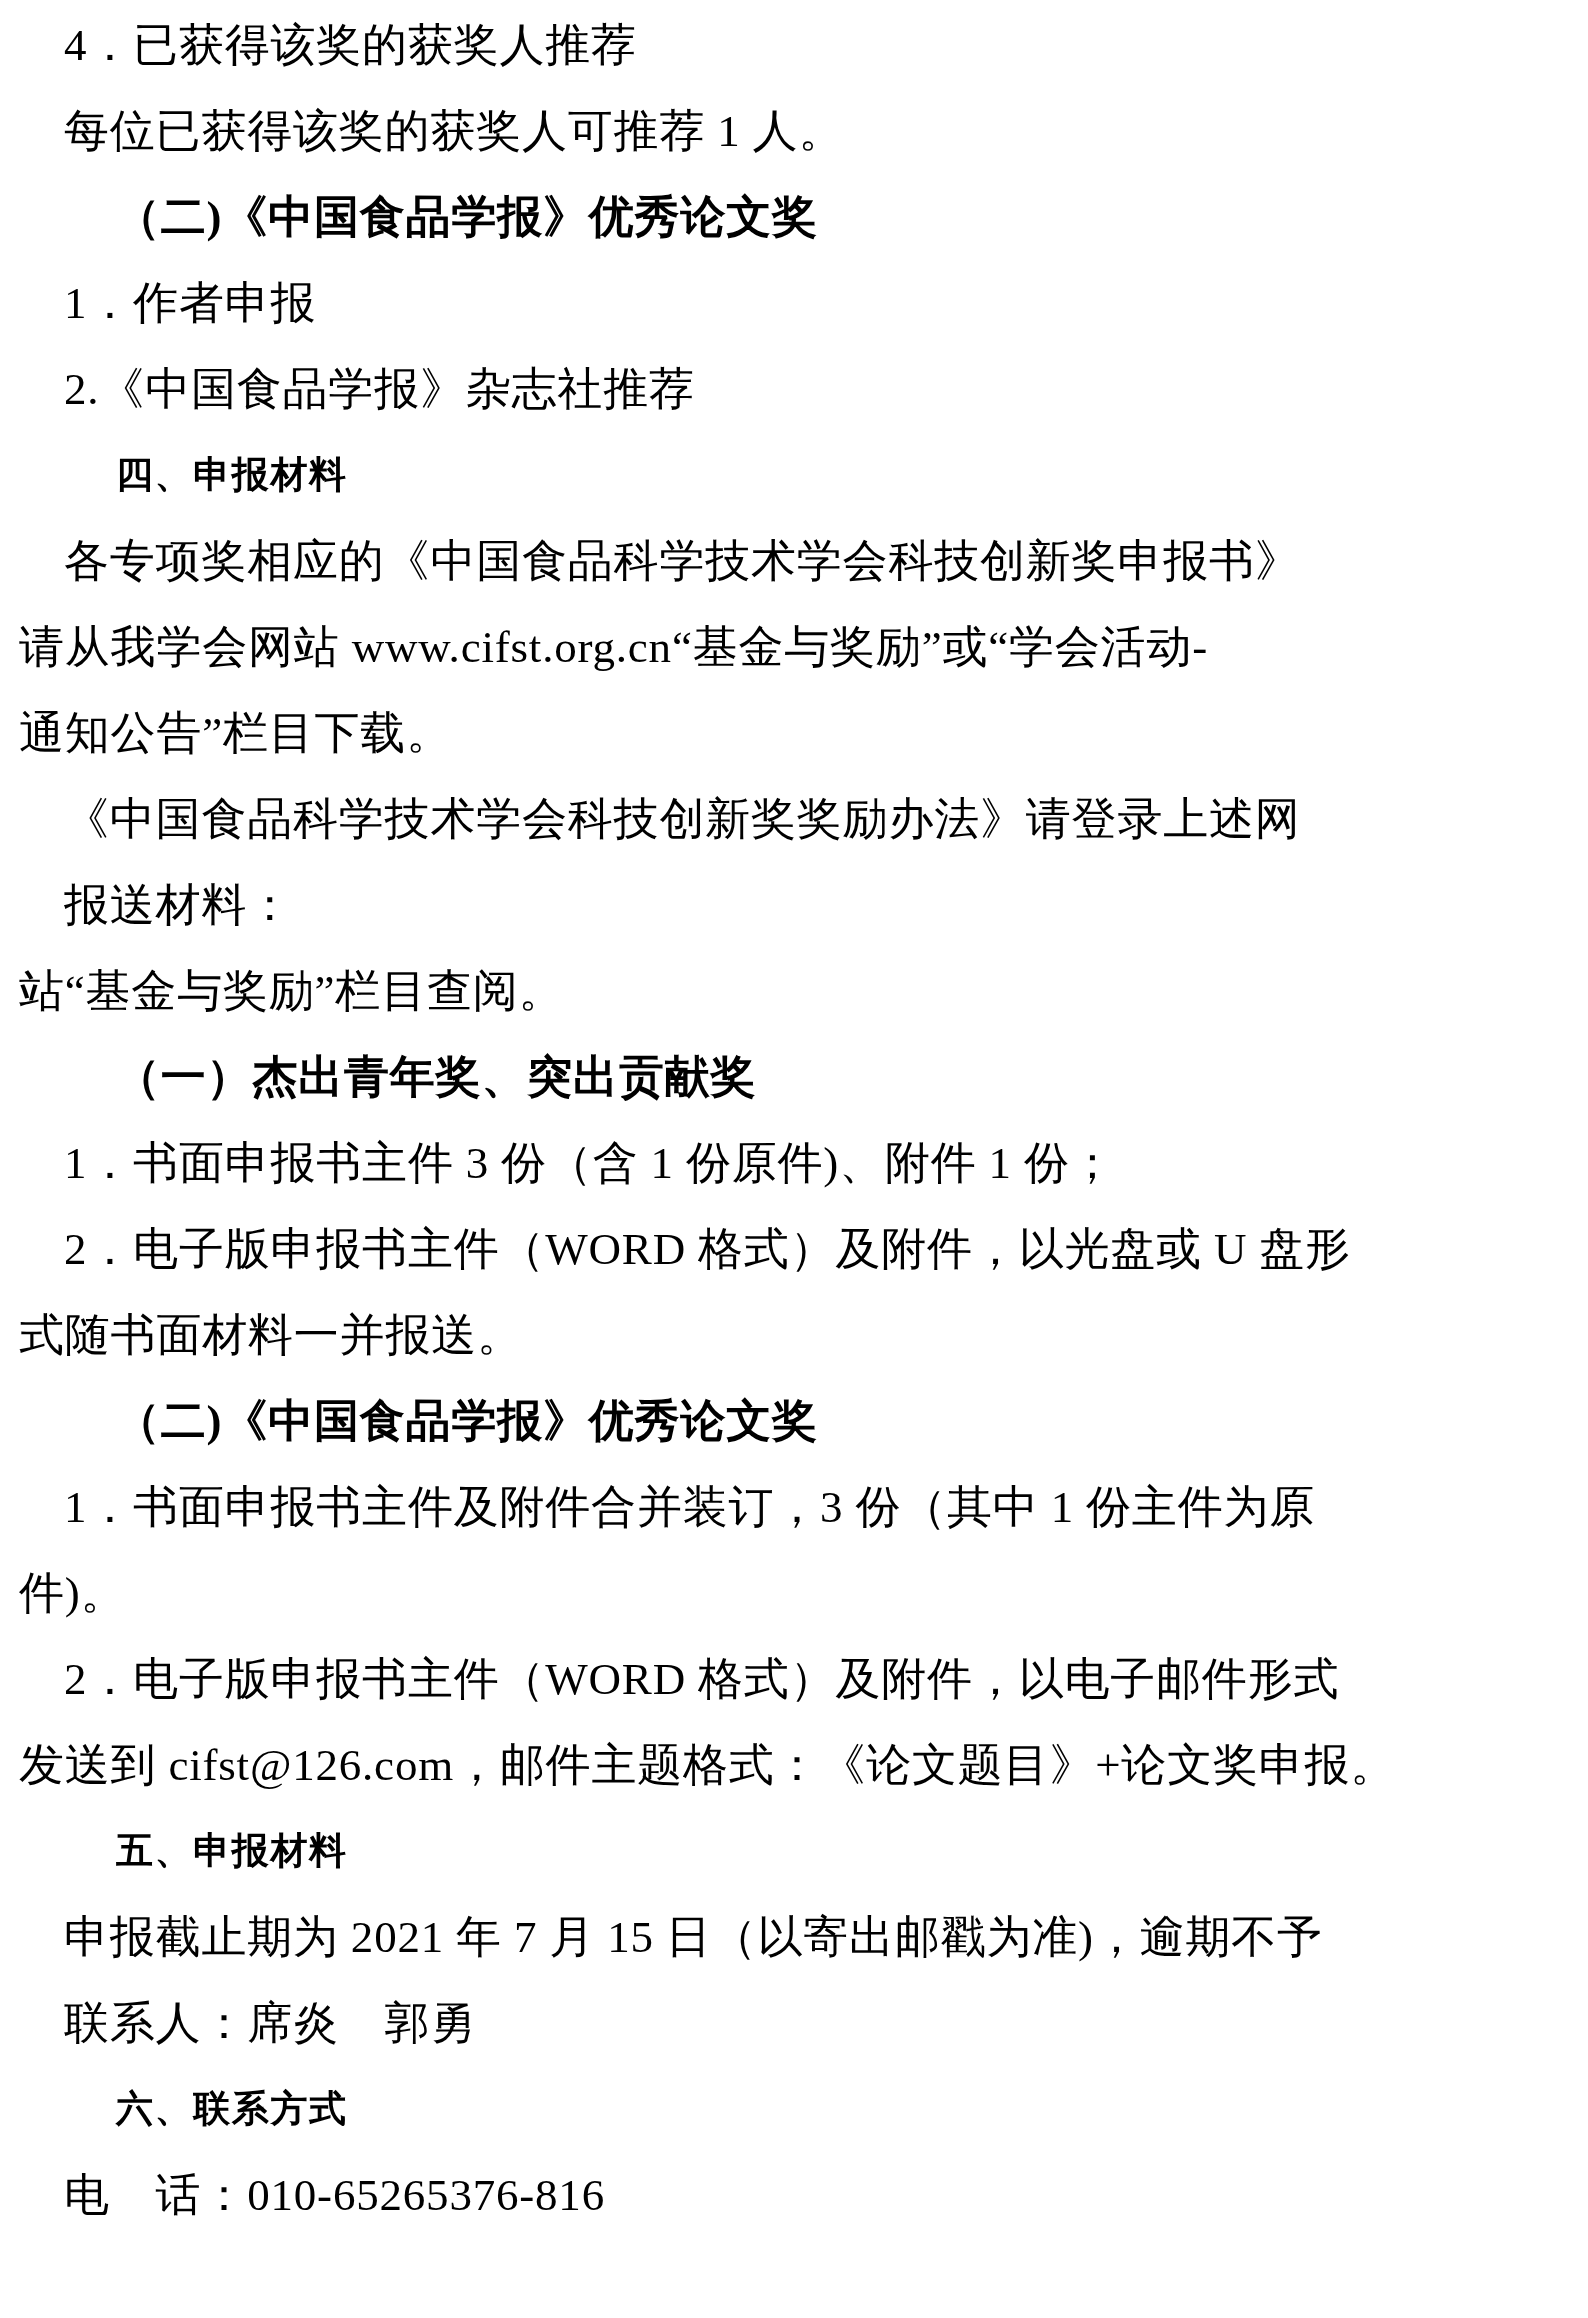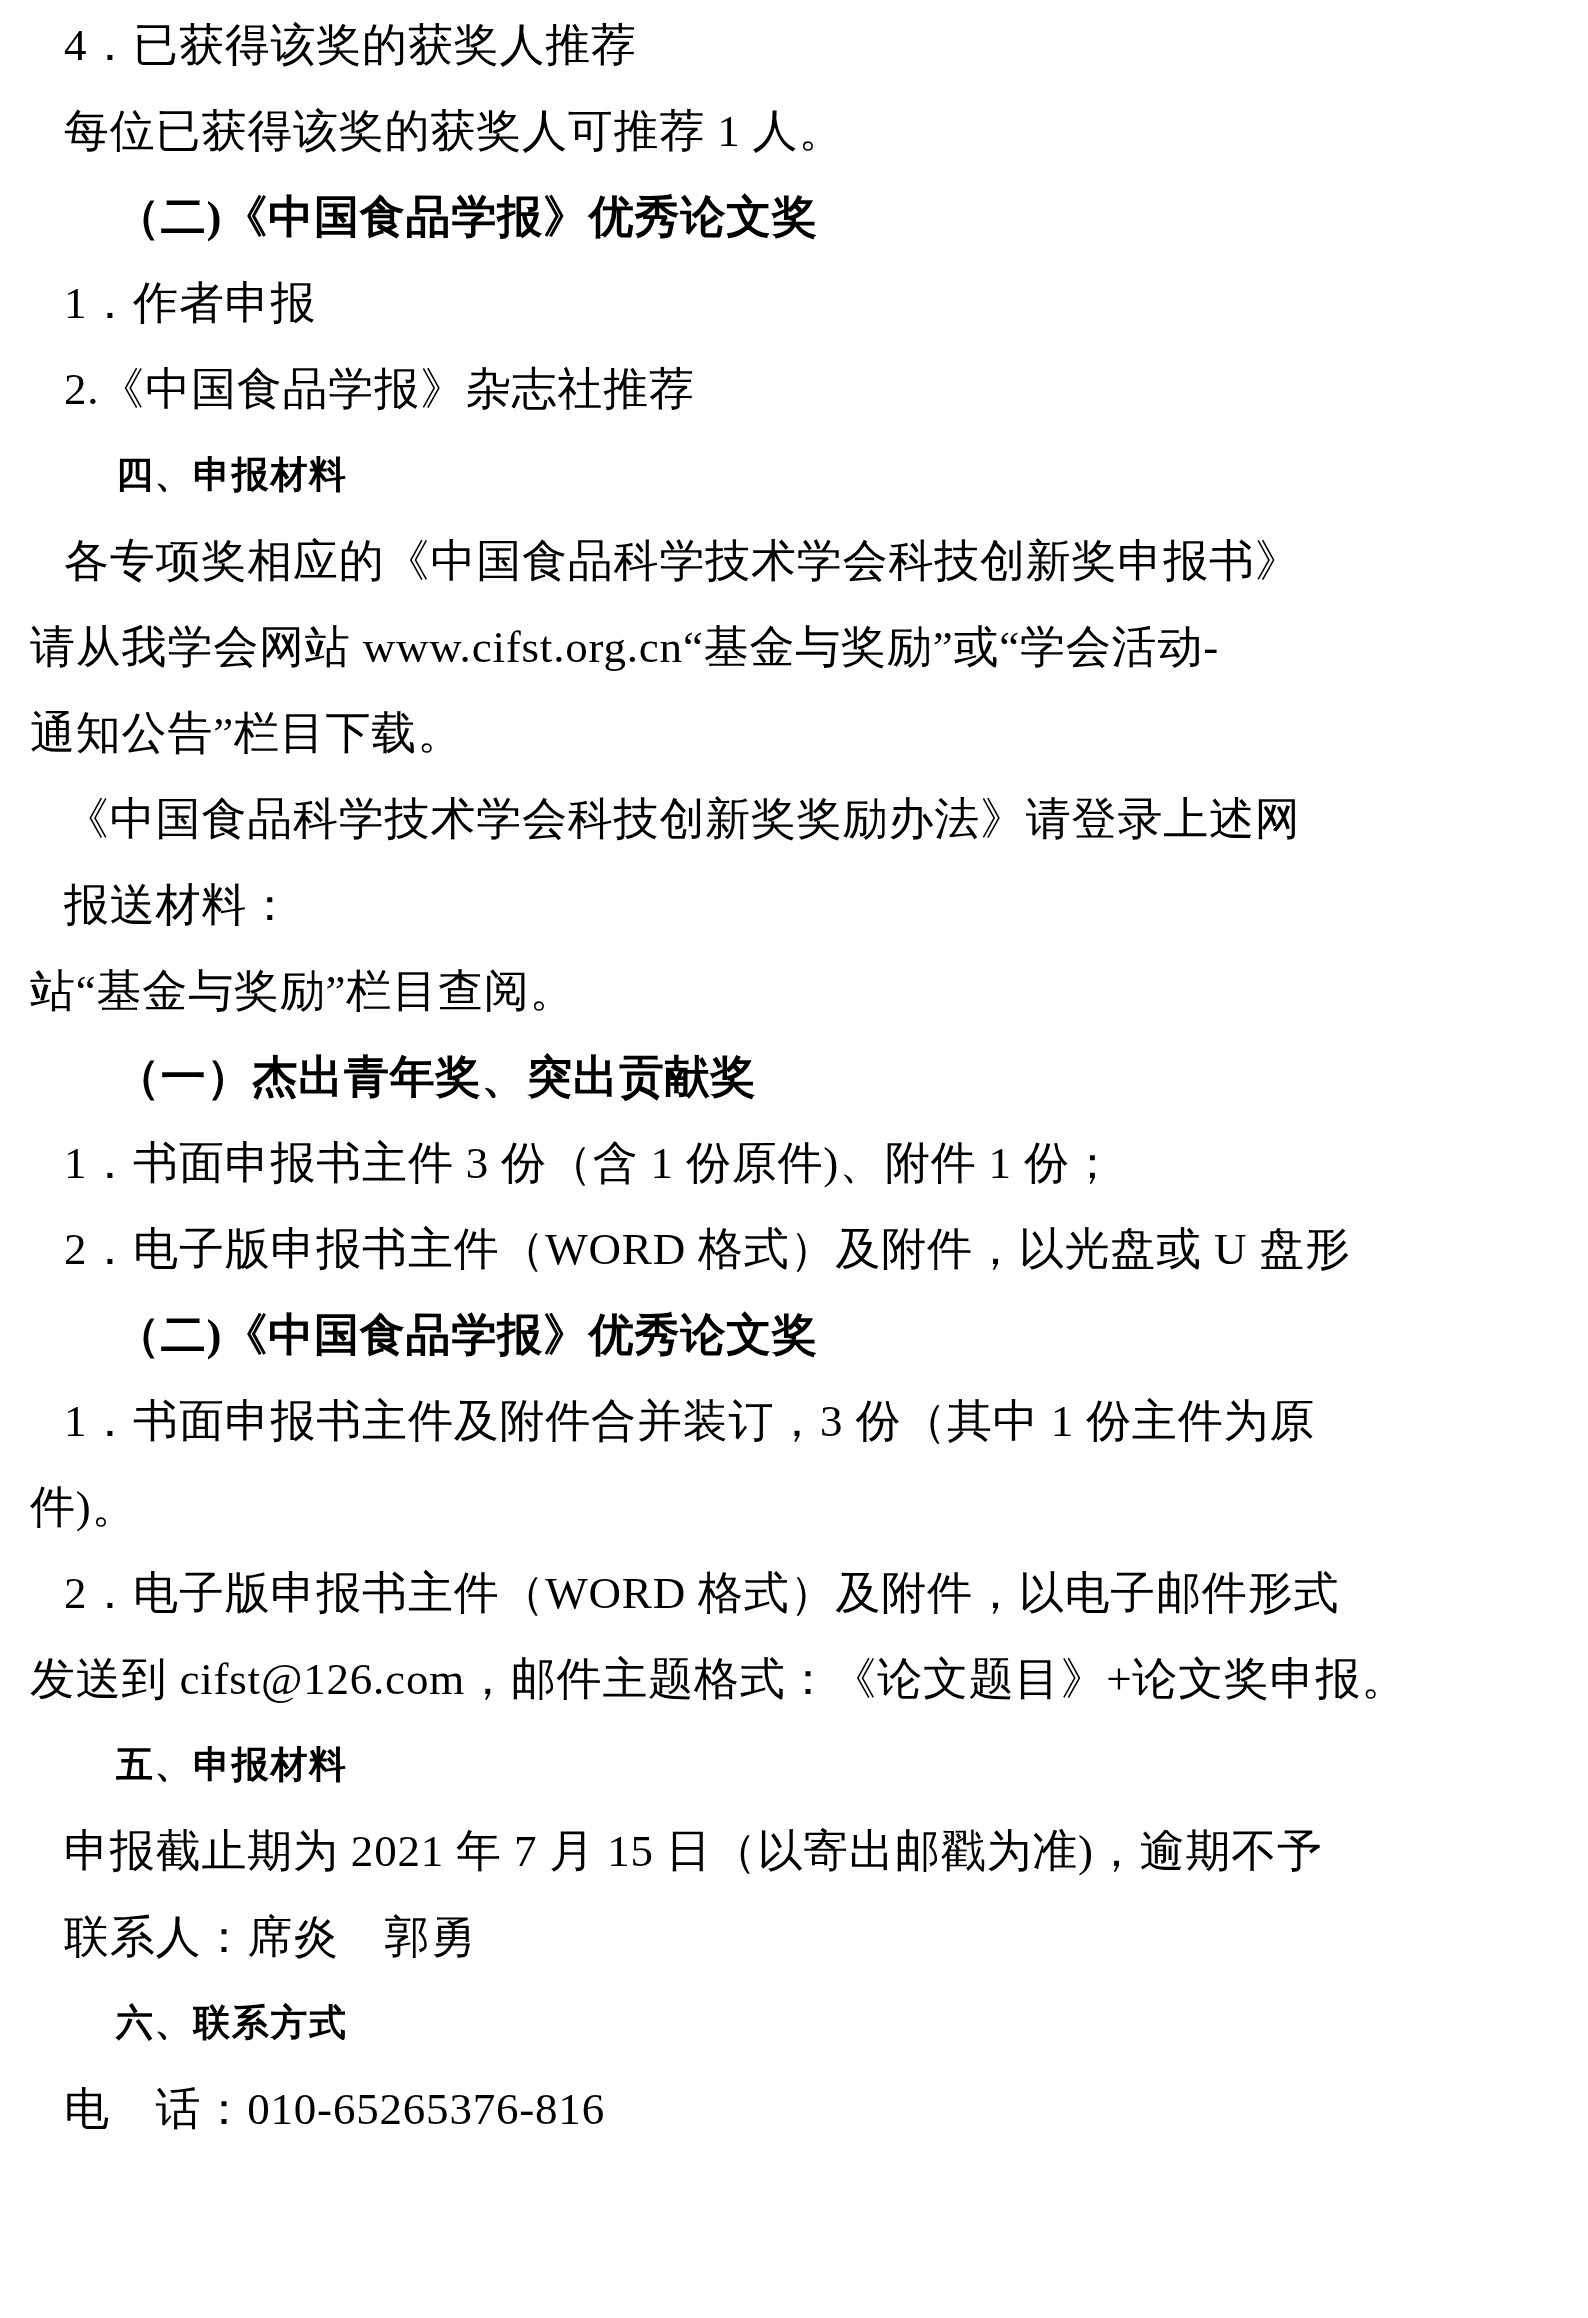--- a/index.html
+++ b/index.html
@@ -26,21 +26,21 @@
     height: 86px;
     line-height: 86px;
     white-space: nowrap;
     font-size: 45px;
     letter-spacing: 0.8px;
     color: #000000;
   }
   
   .ind { padding-left: 64px; }
   
-  .flush { padding-left: 30px; }
+  .flush { padding-left: 19px; }
   
   .subheading {
     font-weight: bold;
     padding-left: 115px;
     font-size: 45px;
   }
   
   .heading {
     font-weight: bold;
     font-family: "Liberation Sans", sans-serif;
@@ -62,20 +62,21 @@
     <div class="line heading">四、申报材料</div>
     <div class="line ind">各专项奖相应的《中国食品科学技术学会科技创新奖申报书》</div>
     <div class="line flush">请从我学会网站 www.cifst.org.cn“基金与奖励”或“学会活动-</div>
     <div class="line flush">通知公告”栏目下载。</div>
     <div class="line ind">《中国食品科学技术学会科技创新奖奖励办法》请登录上述网</div>
     <div class="line ind">报送材料：</div>
     <div class="line flush">站“基金与奖励”栏目查阅。</div>
     <div class="line subheading">（一）杰出青年奖、突出贡献奖</div>
     <div class="line ind">1．书面申报书主件 3 份（含 1 份原件)、附件 1 份；</div>
     <div class="line ind">2．电子版申报书主件（WORD 格式）及附件，以光盘或 U 盘形</div>
+    <div class="line flush">式随书面材料一并报送。</div>
     <div class="line subheading">（二)《中国食品学报》优秀论文奖</div>
     <div class="line ind">1．书面申报书主件及附件合并装订，3 份（其中 1 份主件为原</div>
     <div class="line flush">件)。</div>
     <div class="line ind">2．电子版申报书主件（WORD 格式）及附件，以电子邮件形式</div>
     <div class="line flush">发送到 cifst@126.com，邮件主题格式：《论文题目》+论文奖申报。</div>
     <div class="line heading">五、申报材料</div>
     <div class="line ind">申报截止期为 2021 年 7 月 15 日（以寄出邮戳为准)，逾期不予</div>
     <div class="line ind">联系人：席炎　郭勇</div>
     <div class="line heading">六、联系方式</div>
     <div class="line ind">电　话：010-65265376-816</div>

